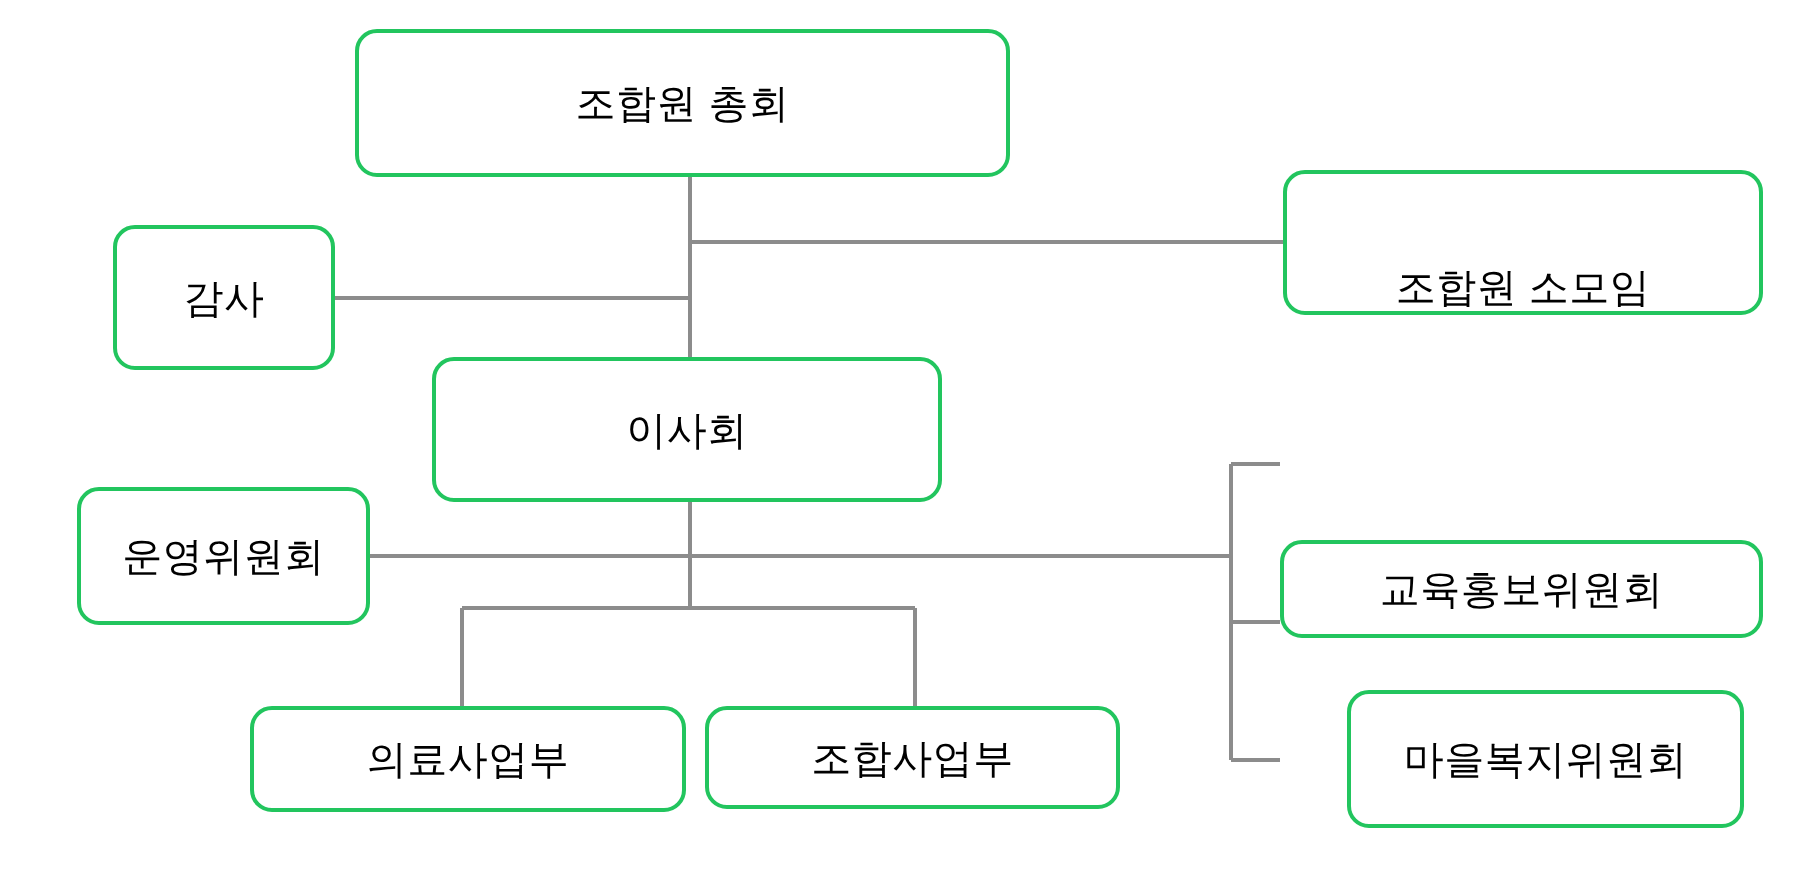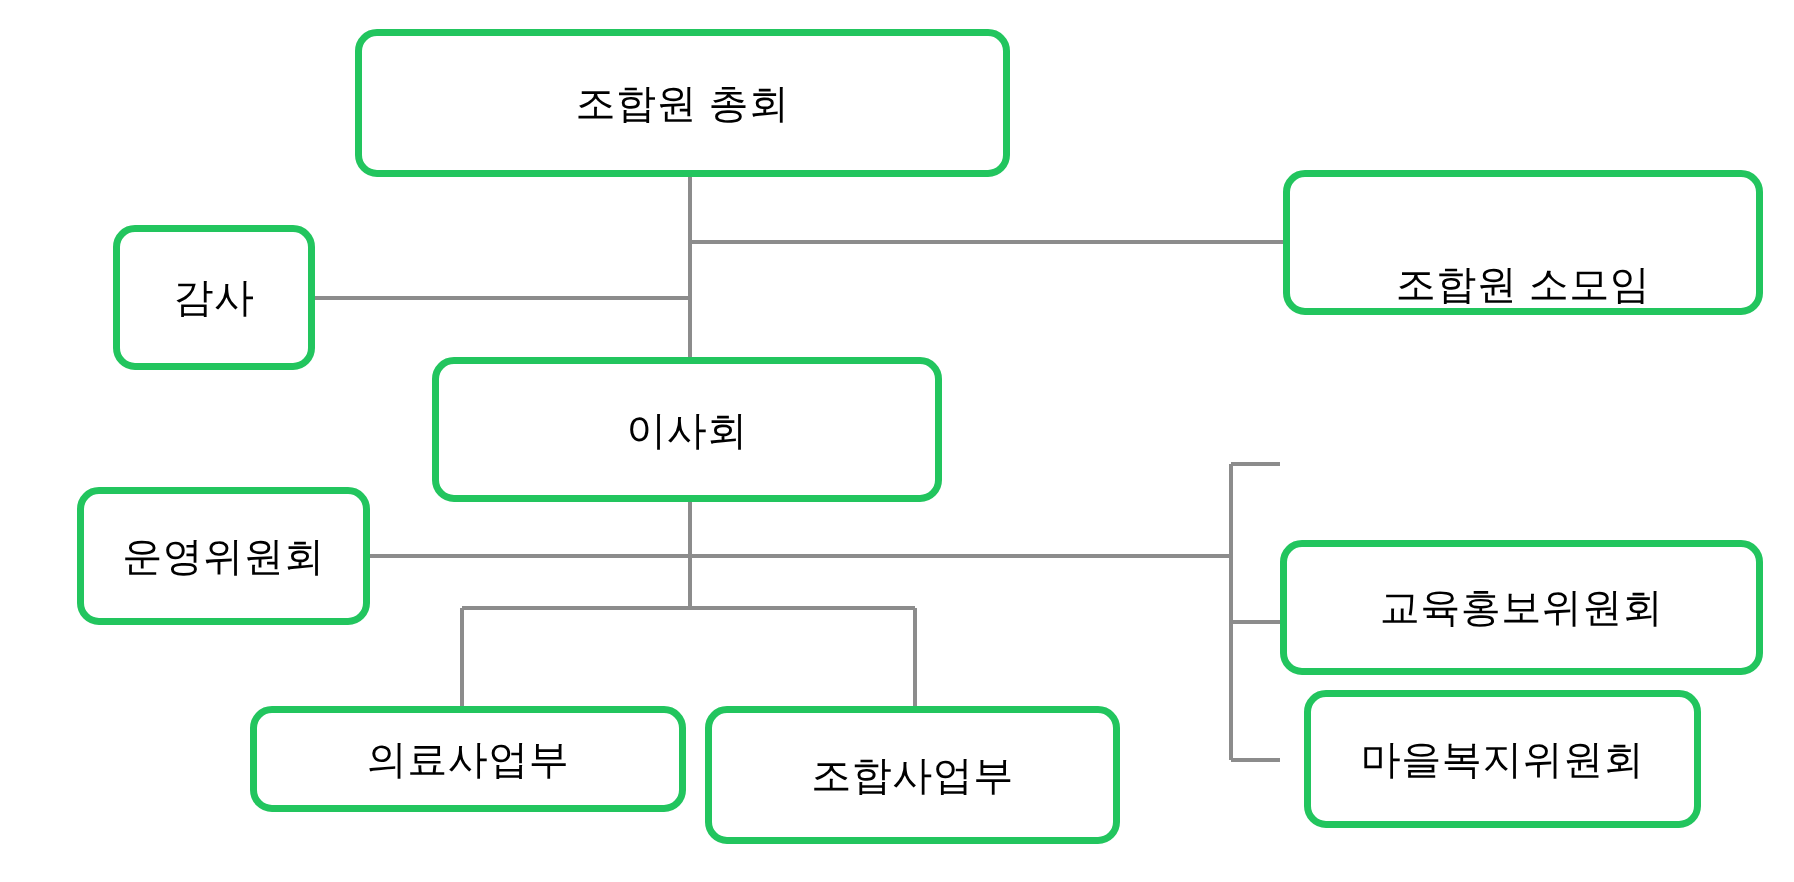--- a/index.html
+++ b/index.html
@@ -22,21 +22,21 @@
     left: 0;
     top: 0;
     width: 1794px;
     height: 882px;
     pointer-events: none;
   }
   .node {
     position: absolute;
     box-sizing: border-box;
     background: #ffffff;
-    border: 7px solid #22c55e;
+    border: 4px solid #22c55e;
     border-radius: 22px;
     display: flex;
     align-items: center;
     justify-content: center;
     text-align: center;
     color: #000000;
     font-size: 40px;
     line-height: 1.2;
     letter-spacing: 0.5px;
     font-weight: 400;
@@ -76,42 +76,42 @@
   </svg>
 
   <div class="node" style="left:355px; top:29px; width:655px; height:148px;">
     <span class="node-label">조합원 총회</span>
   </div>
 
   <div class="node" style="left:1283px; top:170px; width:480px; height:145px;align-items:flex-end;">
     <span class="node-label">조합원 소모임</span>
   </div>
 
-  <div class="node" style="left:113px; top:225px; width:202px; height:145px;font-family:Liberation Serif, serif;">
+  <div class="node" style="left:113px; top:225px; width:222px; height:145px;">
     <span class="node-label">감사</span>
   </div>
 
   <div class="node" style="left:432px; top:357px; width:510px; height:145px;">
     <span class="node-label">이사회</span>
   </div>
 
   <div class="node" style="left:45px; top:487px; width:293px; height:138px;margin-left:32px;">
     <span class="node-label">운영위원회</span>
   </div>
 
 
-  <div class="node" style="left:1280px; top:540px; width:483px; height:135px;font-family:Liberation Serif, serif;">
+  <div class="node" style="left:1280px; top:540px; width:483px; height:98px;">
     <span class="node-label">교육홍보위원회</span>
   </div>
 
-  <div class="node" style="left:1304px; top:690px; width:397px; height:138px;">
+  <div class="node" style="left:1347px; top:690px; width:397px; height:138px;">
     <span class="node-label">마을복지위원회</span>
   </div>
 
   <div class="node" style="left:250px; top:706px; width:436px; height:106px;">
     <span class="node-label">의료사업부</span>
   </div>
 
-  <div class="node" style="left:705px; top:706px; width:415px; height:138px;">
+  <div class="node" style="left:705px; top:706px; width:415px; height:103px;">
     <span class="node-label">조합사업부</span>
   </div>
 
 </div>
 
 </body></html>

